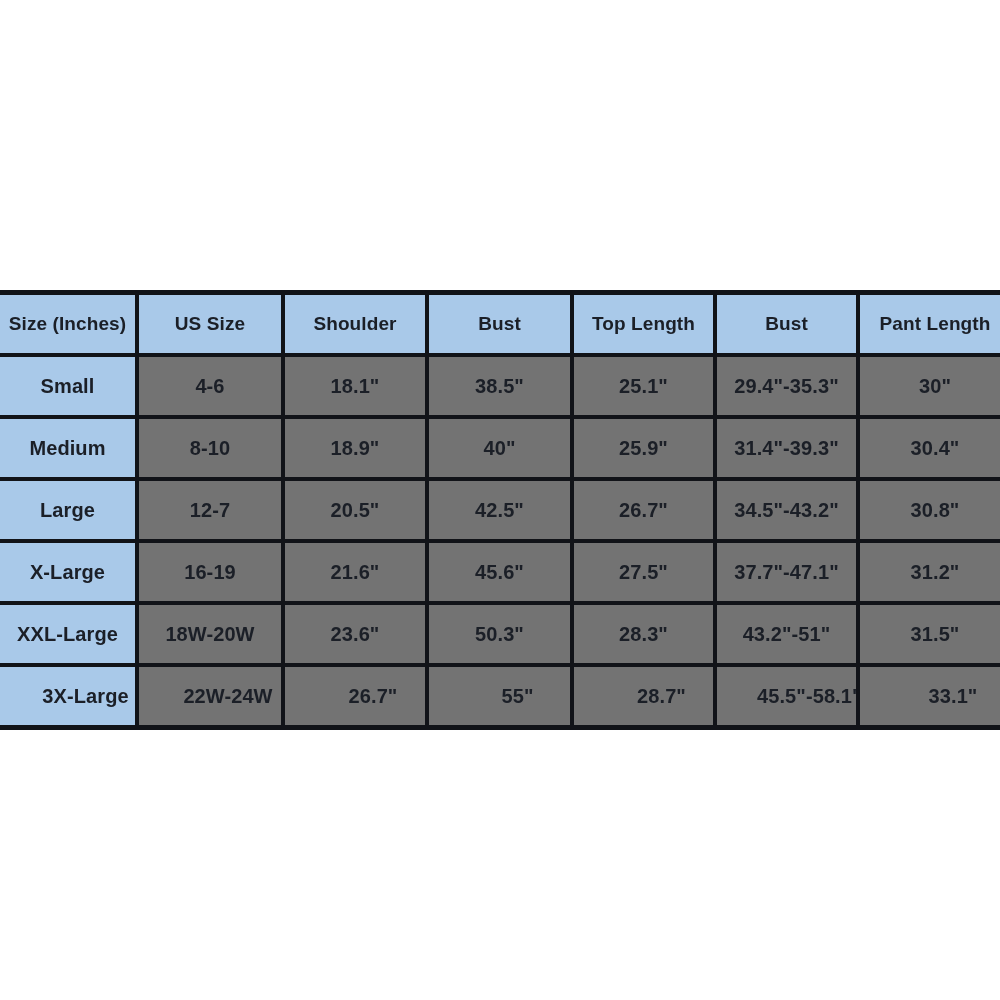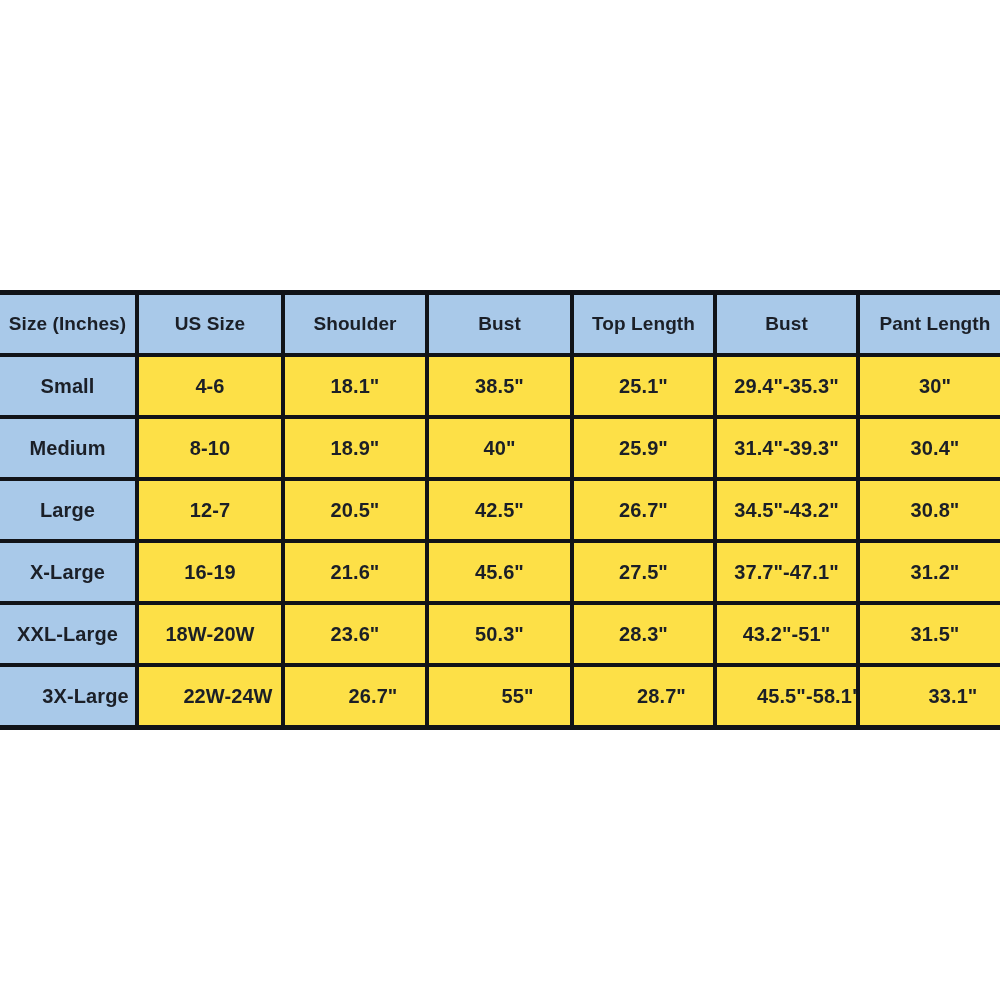--- a/index.html
+++ b/index.html
@@ -72,21 +72,21 @@
   col.c6 { width: 152px; }
 
   
   tr.header-row th {
     background: #a9c9e9;
     font-size: 19px;
   }
 
   
   tr.data-row td {
-    background: #fde047;
+    background: #737373;
   }
 
   
   tr.data-row td.size-label {
     background: #a9c9e9;
   }
 </style>
 </head>
 <body>
 

